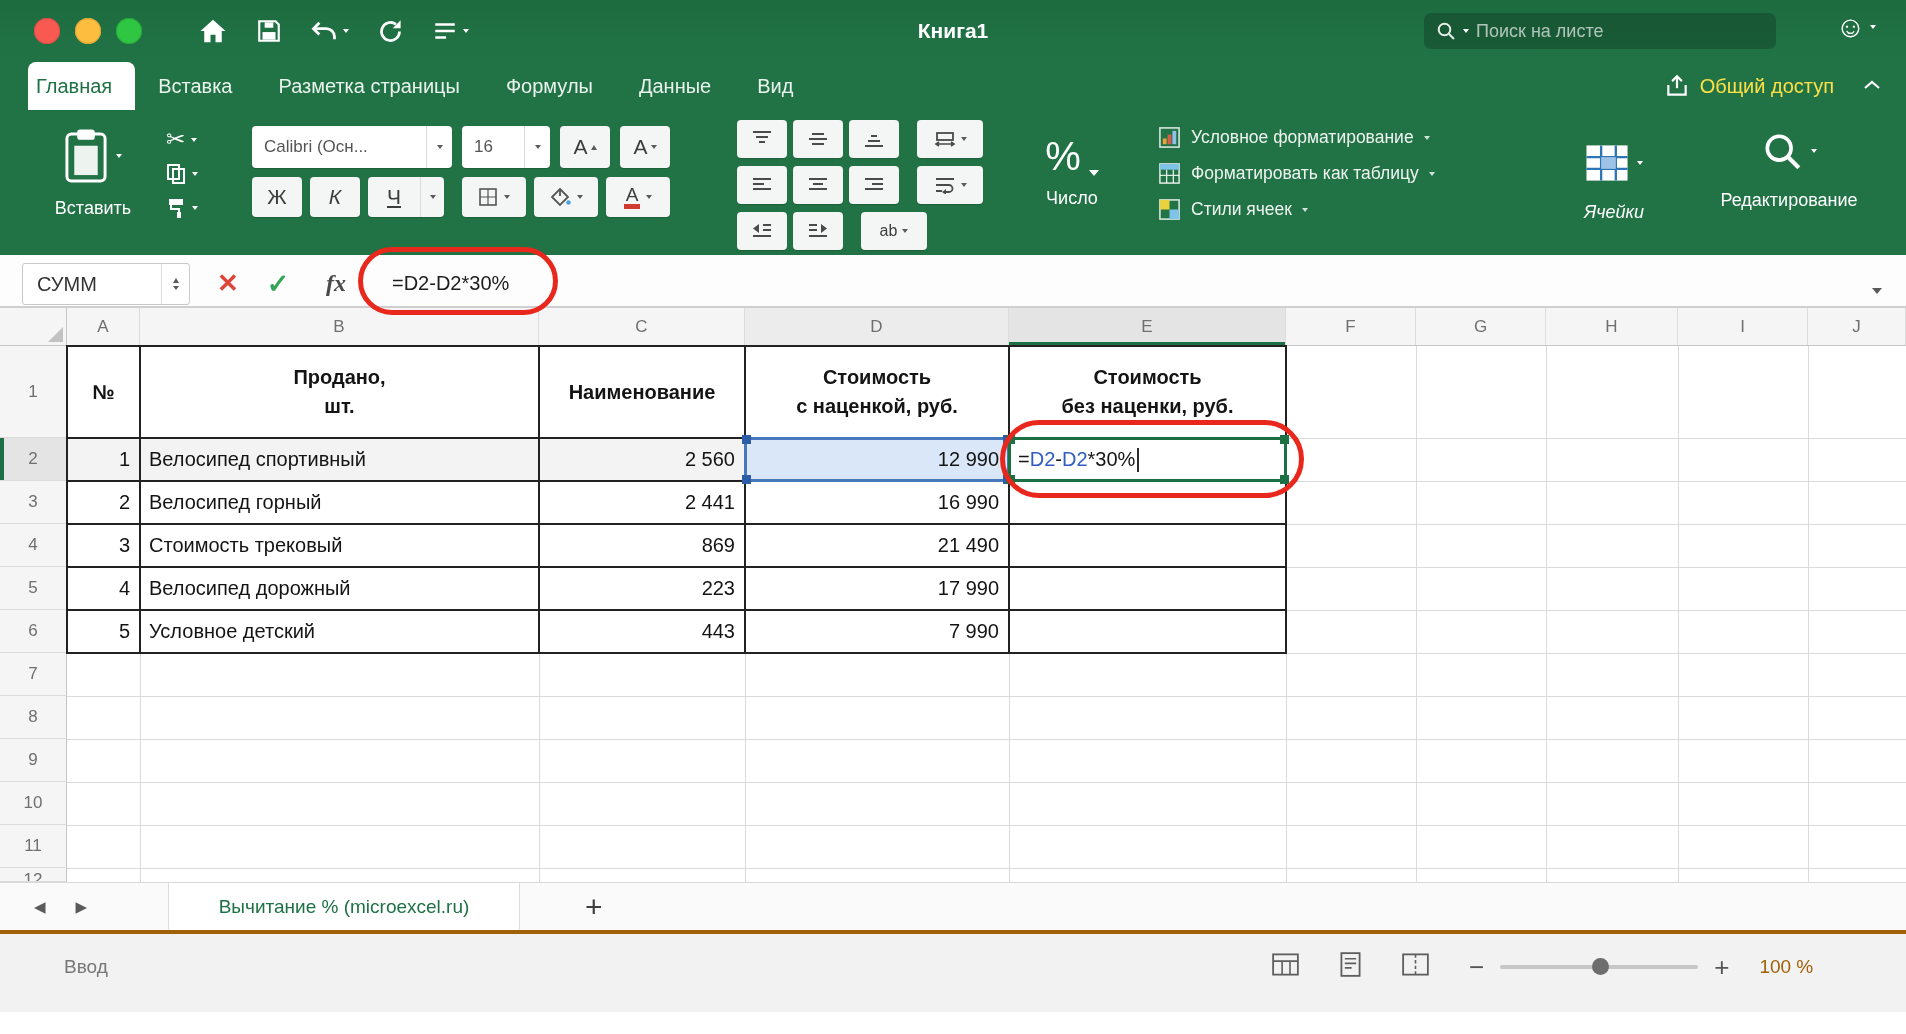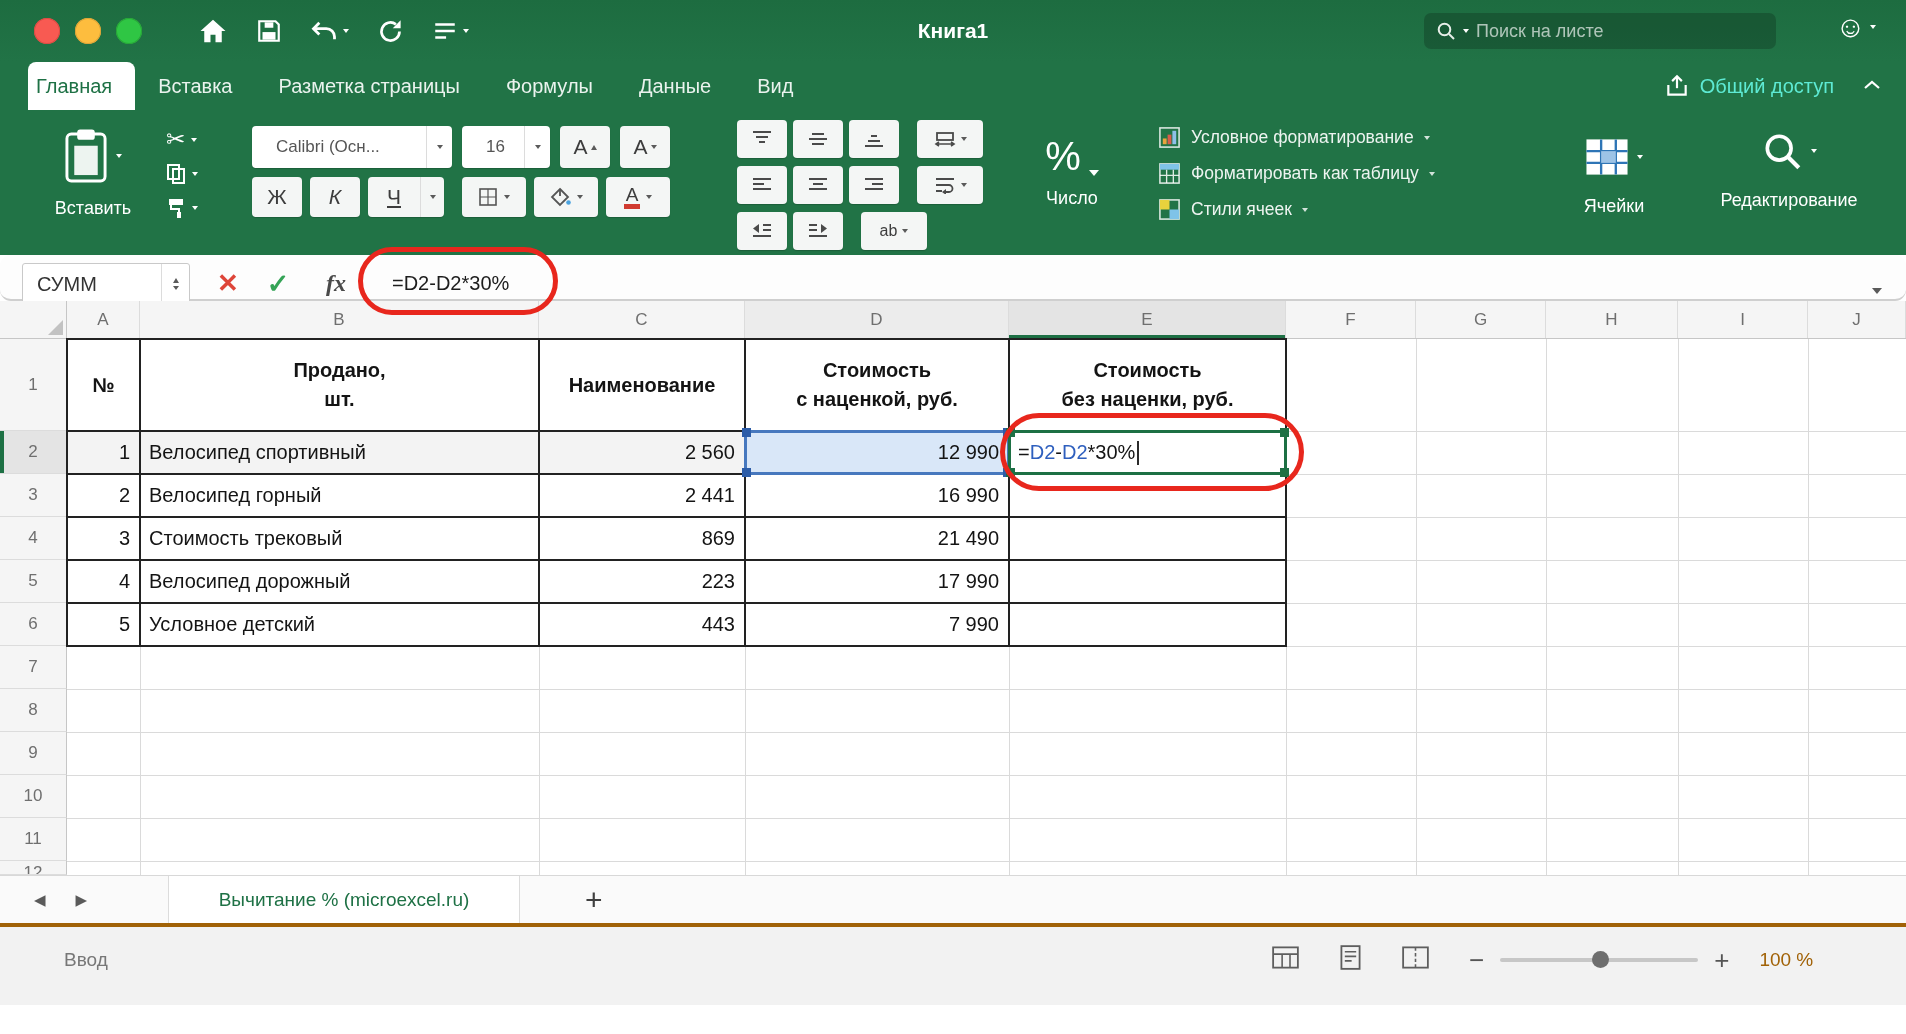--- a/index.html
+++ b/index.html
@@ -25,30 +25,30 @@
   .doc-title { position:absolute; left:0; right:0; top:0; height:62px; display:flex; align-items:center; justify-content:center; color:#fff; font-size:21px; font-weight:700; pointer-events:none; }
   .searchbox { position:absolute; right:130px; top:13px; width:352px; height:36px; background:rgba(0,0,0,0.20); border-radius:7px; display:flex; align-items:center; padding:0 12px; gap:7px; }
   .searchbox input { flex:1; background:transparent; border:none; outline:none; color:#fff; font-size:18px; font-family:"Liberation Sans",sans-serif; }
   .searchbox input::placeholder { color:rgba(255,255,255,0.65); }
   .smiley { position:absolute; right:30px; top:12px; display:flex; align-items:center; gap:4px; color:#fff; font-size:30px; line-height:1; }
 
   
   .tabstrip { position:relative; height:48px; background:#217346; display:flex; align-items:stretch; padding-left:28px; }
   .rtab { display:flex; align-items:center; padding:0 23px; color:#eaf3ee; font-size:20px; white-space:nowrap; }
   .rtab.active { background:#fff; color:#1e7145; border-radius:8px 8px 0 0; }
-  .share { position:absolute; right:72px; top:0; height:48px; display:flex; align-items:center; gap:10px; color:#5eead4; font-size:20px; }
+  .share { position:absolute; right:72px; top:0; height:48px; display:flex; align-items:center; gap:10px; color:#fde047; font-size:20px; }
   .collapse { position:absolute; right:24px; top:15px; }
 
   
   .ribbon { position:relative; height:145px; background:#217346; }
   .rg { position:absolute; }
   .glabel { color:#fff; font-size:18px; margin-top:8px; text-align:center; white-space:nowrap; }
   .wb { height:40px; background:#f4f6f5; border-radius:4px; display:flex; align-items:center; justify-content:center; color:#3d3d3d; font-size:21px; box-shadow:0 1px 1px rgba(0,0,0,0.18); }
   .combo { height:42px; background:#fff; border-radius:4px; display:flex; align-items:center; color:#555; box-shadow:0 1px 1px rgba(0,0,0,0.18); }
-  .cmtext { padding-left:24px; font-size:17px; flex:1; white-space:nowrap; overflow:hidden; }
+  .cmtext { padding-left:12px; font-size:17px; flex:1; white-space:nowrap; overflow:hidden; }
   .cmcaret { width:26px; align-self:stretch; display:flex; align-items:center; justify-content:center; border-left:1px solid #dcdcdc; }
 
   .rg-paste { left:34px; top:12px; width:118px; text-align:center; }
   .paste-ico-row { display:flex; align-items:center; justify-content:center; gap:8px; height:68px; }
   .clip-col { position:absolute; left:132px; top:6px; display:flex; flex-direction:column; gap:12px; }
   .mini { display:flex; align-items:center; gap:6px; color:#fff; }
   .cuticon { font-size:23px; color:#fff; line-height:1; }
 
   .rg-font { left:252px; top:16px; }
   .frow { display:flex; gap:10px; }
@@ -70,26 +70,26 @@
   .ab { font-size:16px; color:#3d3d3d; }
 
   .rg-number { left:1022px; top:12px; width:100px; text-align:center; }
   .pctrow { display:flex; align-items:flex-end; justify-content:center; gap:8px; height:58px; padding-bottom:4px; }
   .pct { font-size:40px; color:#fff; line-height:1; }
 
   .rg-styles { left:1158px; top:16px; }
   .strow { display:flex; align-items:center; gap:10px; margin-bottom:13px; color:rgba(255,255,255,0.92); font-size:17.5px; white-space:nowrap; }
   .strow .ca { border-top-color:rgba(255,255,255,0.8); }
 
-  .rg-cells { left:1568px; top:16px; width:92px; text-align:center; }
+  .rg-cells { left:1568px; top:22px; width:92px; text-align:center;font-style:italic; }
   .cells-ico-row { display:flex; align-items:center; justify-content:center; gap:8px; height:62px; }
   .rg-edit { left:1700px; top:10px; width:178px; text-align:center; }
 
   
-  .formulabar { position:relative; height:46px; background:#fdfdfd; border-bottom:2px solid #cfcfcf;border-radius:11px; }
+  .formulabar { position:relative; height:53px; background:#fdfdfd; border-bottom:2px solid #cfcfcf; }
   .namebox { position:absolute; left:22px; top:8px; width:168px; height:42px; background:#fff; border:1px solid #c9c9c9; border-radius:3px; display:flex; align-items:center; padding-left:14px; font-size:20px; color:#333; }
   .spinner { margin-left:auto; width:28px; align-self:stretch; border-left:1px solid #dcdcdc; display:flex; flex-direction:column; align-items:center; justify-content:center; gap:3px; }
   .fb-x { position:absolute; left:206px; top:0; width:44px; height:57px; display:flex; align-items:center; justify-content:center; color:#de4539; font-size:26px; font-weight:700; }
   .fb-ok { position:absolute; left:256px; top:0; width:44px; height:57px; display:flex; align-items:center; justify-content:center; color:#35a457; font-size:27px; font-weight:700; }
   .fb-fx { position:absolute; left:312px; top:0; width:48px; height:57px; display:flex; align-items:center; justify-content:center; font-family:"Liberation Serif",serif; font-style:italic; font-weight:700; font-size:24px; color:#4a4a4a; }
   .fb-input { position:absolute; left:392px; top:0; height:57px; display:flex; align-items:center; font-size:20px; color:#1d1d1d; }
   .fb-expand { position:absolute; right:24px; top:25px; }
   .oval { position:absolute; border:5px solid #e8271d; border-radius:40px; pointer-events:none; z-index:60; }
   .oval-formula { left:358px; top:-8px; width:200px; height:68px; border-radius:34px; }
 

